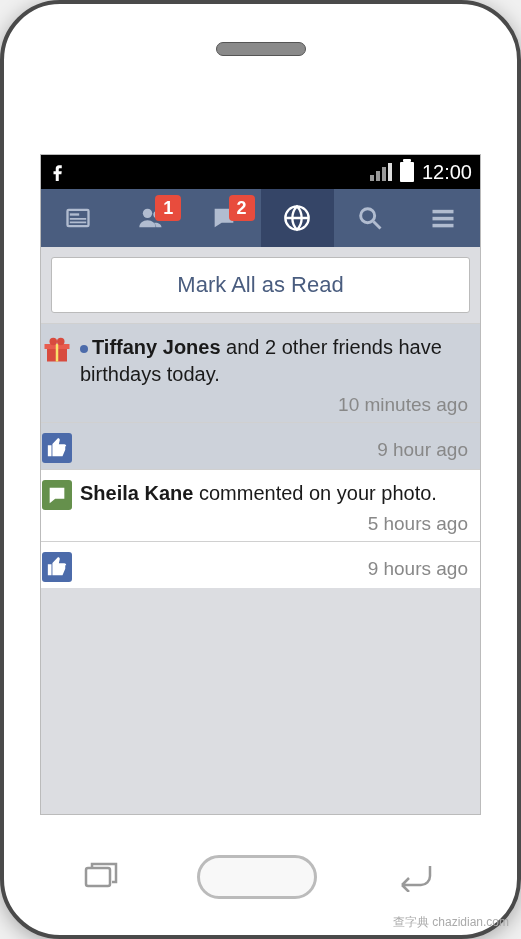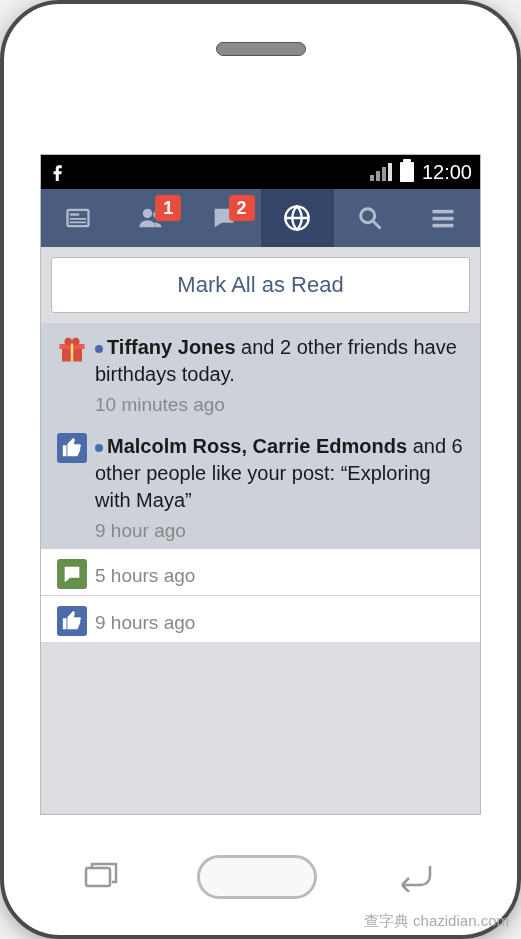--- a/index.html
+++ b/index.html
@@ -111,21 +111,21 @@
   border: 1px solid #bbb;
   border-radius: 3px;
   font-size: 22px;
   color: #4a5d7f;
   font-weight: 500;
   cursor: pointer;
 }
 .notif {
   background: #fff;
   border-top: 1px solid #d0d0d0;
-  padding: 10px 12px 6px 16px;
+  padding: 10px 12px 6px 1px;
   display: flex;
   gap: 8px;
   position: relative;
 }
 .notif.unread {
   background: #cdd2da;
 }
 .notif-icon {
   width: 30px; height: 30px; flex-shrink:0;
   display:flex;align-items:center;justify-content:center;
@@ -136,42 +136,42 @@
 .icon-comment{background:#65904c;}
 .icon-star{}
 .notif-body{flex:1;min-width:0;}
 .unread-dot{
   width:8px;height:8px;border-radius:50%;background:#4c6baa;
   display:inline-block;margin-right:4px;vertical-align:middle;
 }
 .notif-text{font-size:20px;color:#1a1a1a;line-height:1.35;}
 .notif-text .bold{font-weight:700;}
 .notif-time{
-  font-size:19px;color:#888;margin-top:6px;
+  text-align:right;font-size:19px;color:#888;margin-top:6px;
 }
 .hw-buttons{
   position:absolute;
   bottom:28px;
   left:0;right:0;
   height:60px;
   display:flex;
   align-items:center;
   justify-content:space-around;
   padding:0 40px;
 }
 .hw-btn{color:#888;}
 .home-btn{
   width:120px;height:44px;
   border:3px solid #bbb;
   border-radius:22px;
   background:#f8f8f8;
 }
 .watermark{
   position:absolute;bottom:4px;right:8px;
-  font-size:15px;color:#aaa;margin-top:28px;
+  font-size:12px;color:#aaa;margin-top:28px;
 }
 </style>
 </head>
 <body>
 
 <div class="phone-frame">
   <div class="speaker"></div>
 
   <div class="screen">
 
@@ -258,32 +258,32 @@
         </div>
       </div>
 
       <div class="notif unread">
         <div class="notif-icon icon-like">
           <svg viewBox="0 0 24 24" width="22" height="22" fill="#fff">
               <path d="M2 21h4V9H2v12zm20-11c0-1.1-.9-2-2-2h-6l1-4.5V3c0-.4-.2-.8-.4-1L13.2 1 7 7.6V21h11l3-7v-4z"></path>
             </svg>
         </div>
         <div class="notif-body">
-          <div class="notif-text"><span class="unread-dot"></span><span class="bold">Malcolm Ross, Carrie Edmonds</span><span> and 6 other people like your post: “Exploring with Maya”</span></div>
           <div class="notif-time">9 hour ago</div>
         </div>
       </div>
 
       <div class="notif">
         <div class="notif-icon icon-comment">
           <svg viewBox="0 0 24 24" width="22" height="22" fill="#fff">
               <path d="M4 4h16v12H10l-6 5V4z"></path>
             </svg>
         </div>
         <div class="notif-body">
+          <div class="notif-text"><span class="bold">Sheila Kane</span><span> commented on your photo.</span></div>
           <div class="notif-time">5 hours ago</div>
         </div>
       </div>
 
       <div class="notif">
         <div class="notif-icon icon-like">
           <svg viewBox="0 0 24 24" width="22" height="22" fill="#fff">
               <path d="M2 21h4V9H2v12zm20-11c0-1.1-.9-2-2-2h-6l1-4.5V3c0-.4-.2-.8-.4-1L13.2 1 7 7.6V21h11l3-7v-4z"></path>
             </svg>
         </div>

